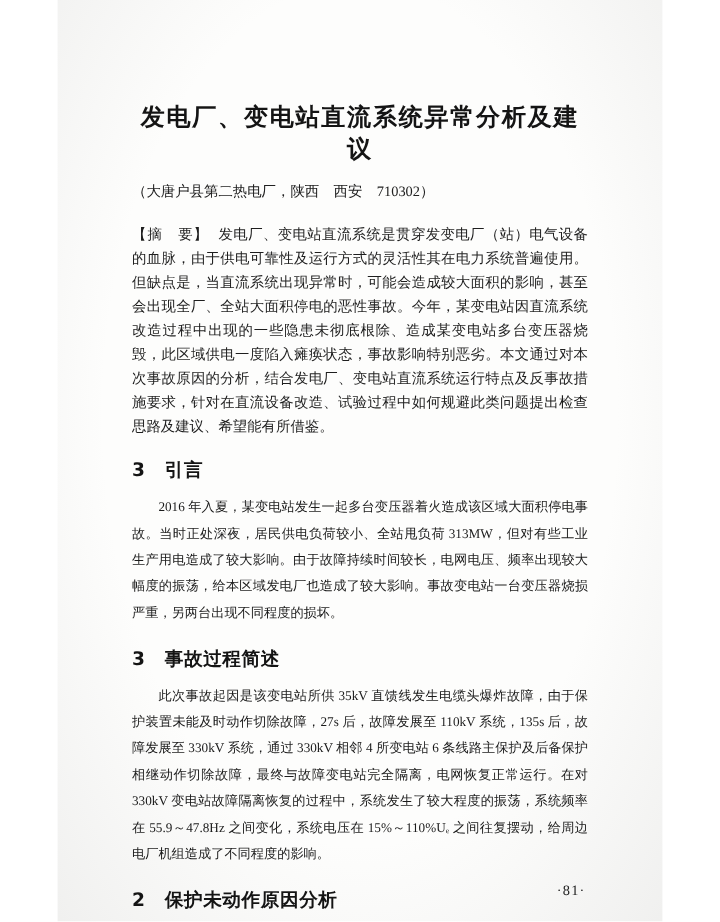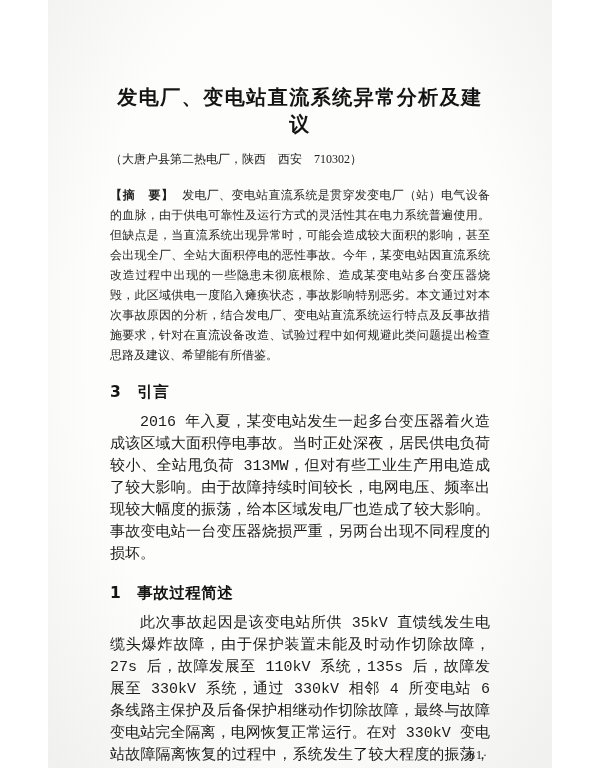--- a/index.html
+++ b/index.html
@@ -43,52 +43,51 @@
     color: #202020;
   }
   .abstract {
     margin: 17px 0 0 0;
     font-size: 12px;
     line-height: 20px;
     text-align: justify;
     color: #1e1e1e;
   }
   .abstract b, .keywords b {
-    font-weight: bold;
+    font-weight: normal;
     letter-spacing: 0.5px;
   }
   .abstract b { margin-right: 8px; }
   .keywords {
     margin: 2px 0 0 0;
     font-size: 12px;
     line-height: 20px;
     color: #1e1e1e;
   }
   .keywords b { margin-right: 14px; }
   .section-heading {
     margin: 17px 0 9px 0;
     font-family: "DejaVu Sans", "Liberation Sans", sans-serif;
     font-size: 15.5px;
     font-weight: bold;
     color: #141414;
     letter-spacing: 0.5px;
   }
   .body-para {
     margin: 0;
-    font-size: 15px;
+    font-size: 11px;
     line-height: 22px;
     text-indent: 2em;
     text-align: justify;
     color: #1b1b1b;
-    font-family: Liberation Mono, monospace;
   }
   .page-number {
     position: absolute;
     right: 64px;
-    bottom: 5px;
+    bottom: 18px;
     font-size: 12px;
     color: #222222;
     letter-spacing: 1px;
   }
 </style>
 </head>
 <body>
 
 <div class="page">
 
@@ -101,21 +100,21 @@
     <b>【摘　要】</b><span>发电厂、变电站直流系统是贯穿发变电厂（站）电气设备的血脉，由于供电可靠性及运行方式的灵活性其在电力系统普遍使用。但缺点是，当直流系统出现异常时，可能会造成较大面积的影响，甚至会出现全厂、全站大面积停电的恶性事故。今年，某变电站因直流系统改造过程中出现的一些隐患未彻底根除、造成某变电站多台变压器烧毁，此区域供电一度陷入瘫痪状态，事故影响特别恶劣。本文通过对本次事故原因的分析，结合发电厂、变电站直流系统运行特点及反事故措施要求，针对在直流设备改造、试验过程中如何规避此类问题提出检查思路及建议、希望能有所借鉴。</span>
   </p>
 
 
   <section>
     <h2 class="section-heading">3　引言</h2>
     <p class="body-para">2016 年入夏，某变电站发生一起多台变压器着火造成该区域大面积停电事故。当时正处深夜，居民供电负荷较小、全站甩负荷 313MW，但对有些工业生产用电造成了较大影响。由于故障持续时间较长，电网电压、频率出现较大幅度的振荡，给本区域发电厂也造成了较大影响。事故变电站一台变压器烧损严重，另两台出现不同程度的损坏。</p>
   </section>
 
   <section>
-    <h2 class="section-heading">1　事故过程简述</h2>
+    <h2 class="section-heading">3　事故过程简述</h2>
     <p class="body-para">此次事故起因是该变电站所供 35kV 直馈线发生电缆头爆炸故障，由于保护装置未能及时动作切除故障，27s 后，故障发展至 110kV 系统，135s 后，故障发展至 330kV 系统，通过 330kV 相邻 4 所变电站 6 条线路主保护及后备保护相继动作切除故障，最终与故障变电站完全隔离，电网恢复正常运行。在对 330kV 变电站故障隔离恢复的过程中，系统发生了较大程度的振荡，系统频率在 55.9～47.8Hz 之间变化，系统电压在 15%～110%Uₑ 之间往复摆动，给周边电厂机组造成了不同程度的影响。</p>
   </section>
 
   <section>
     <h2 class="section-heading">2　保护未动作原因分析</h2>
 
   </section>
 
   <div class="page-number">·81·</div>
 

